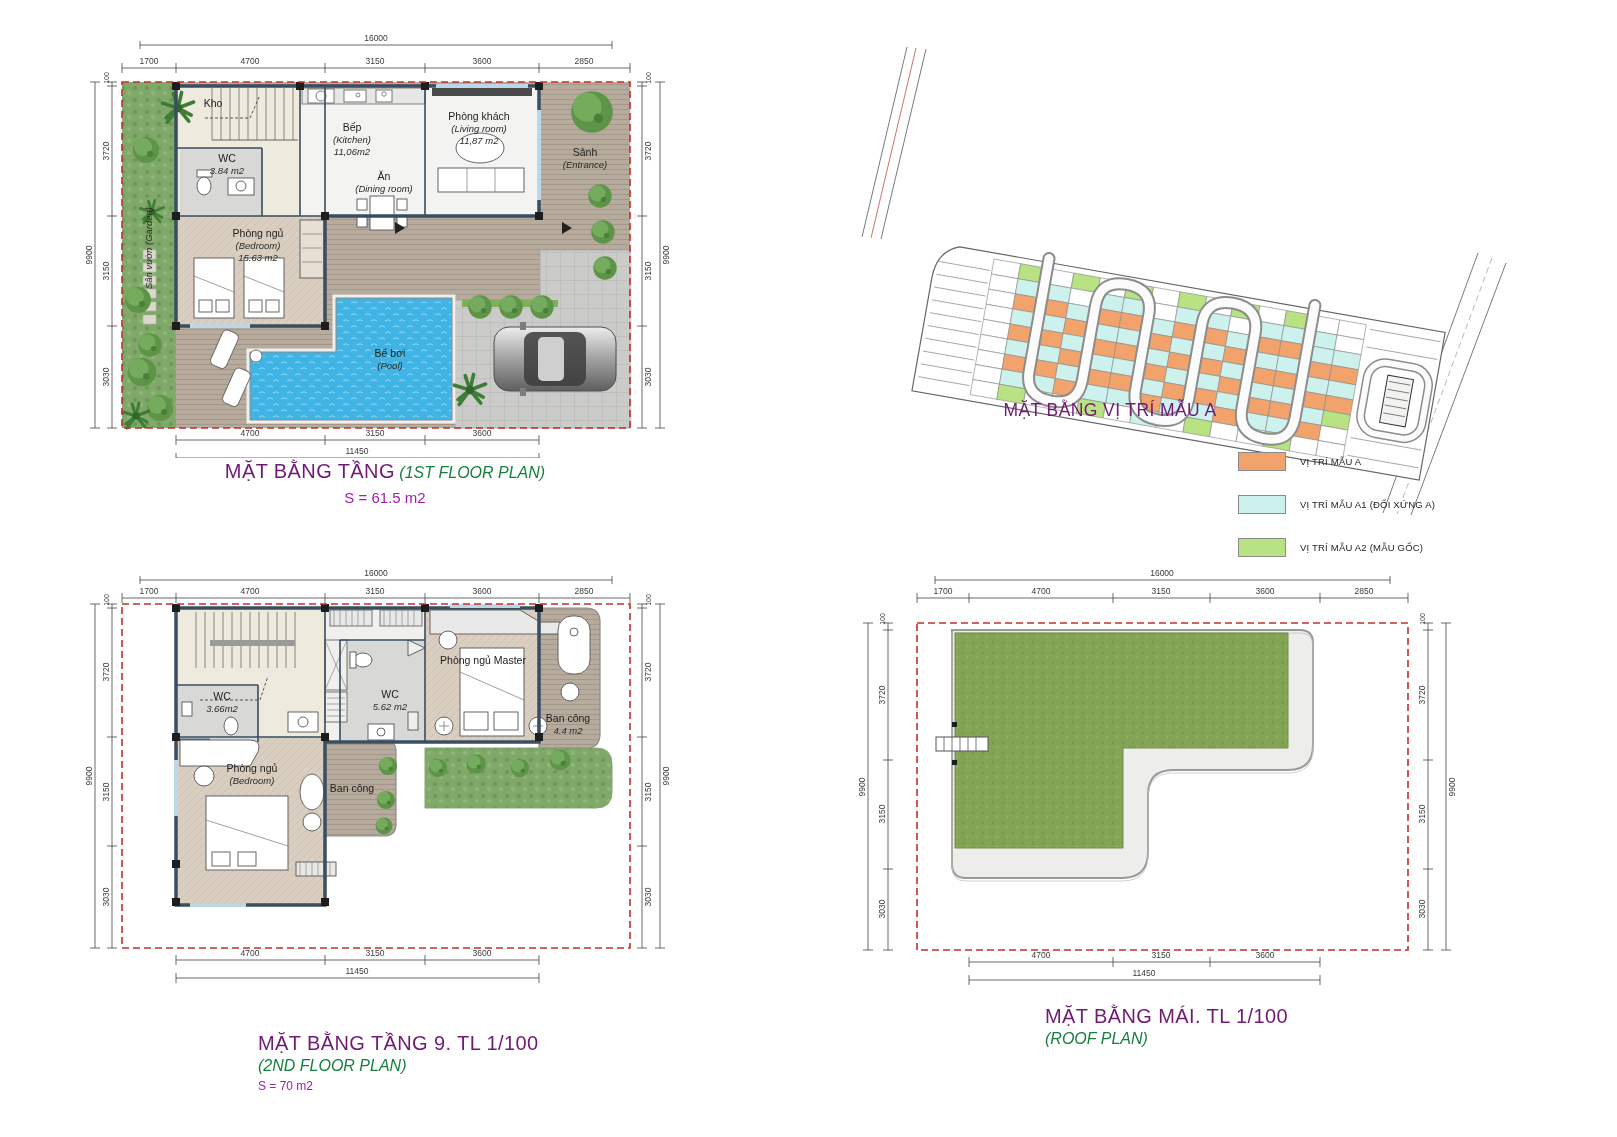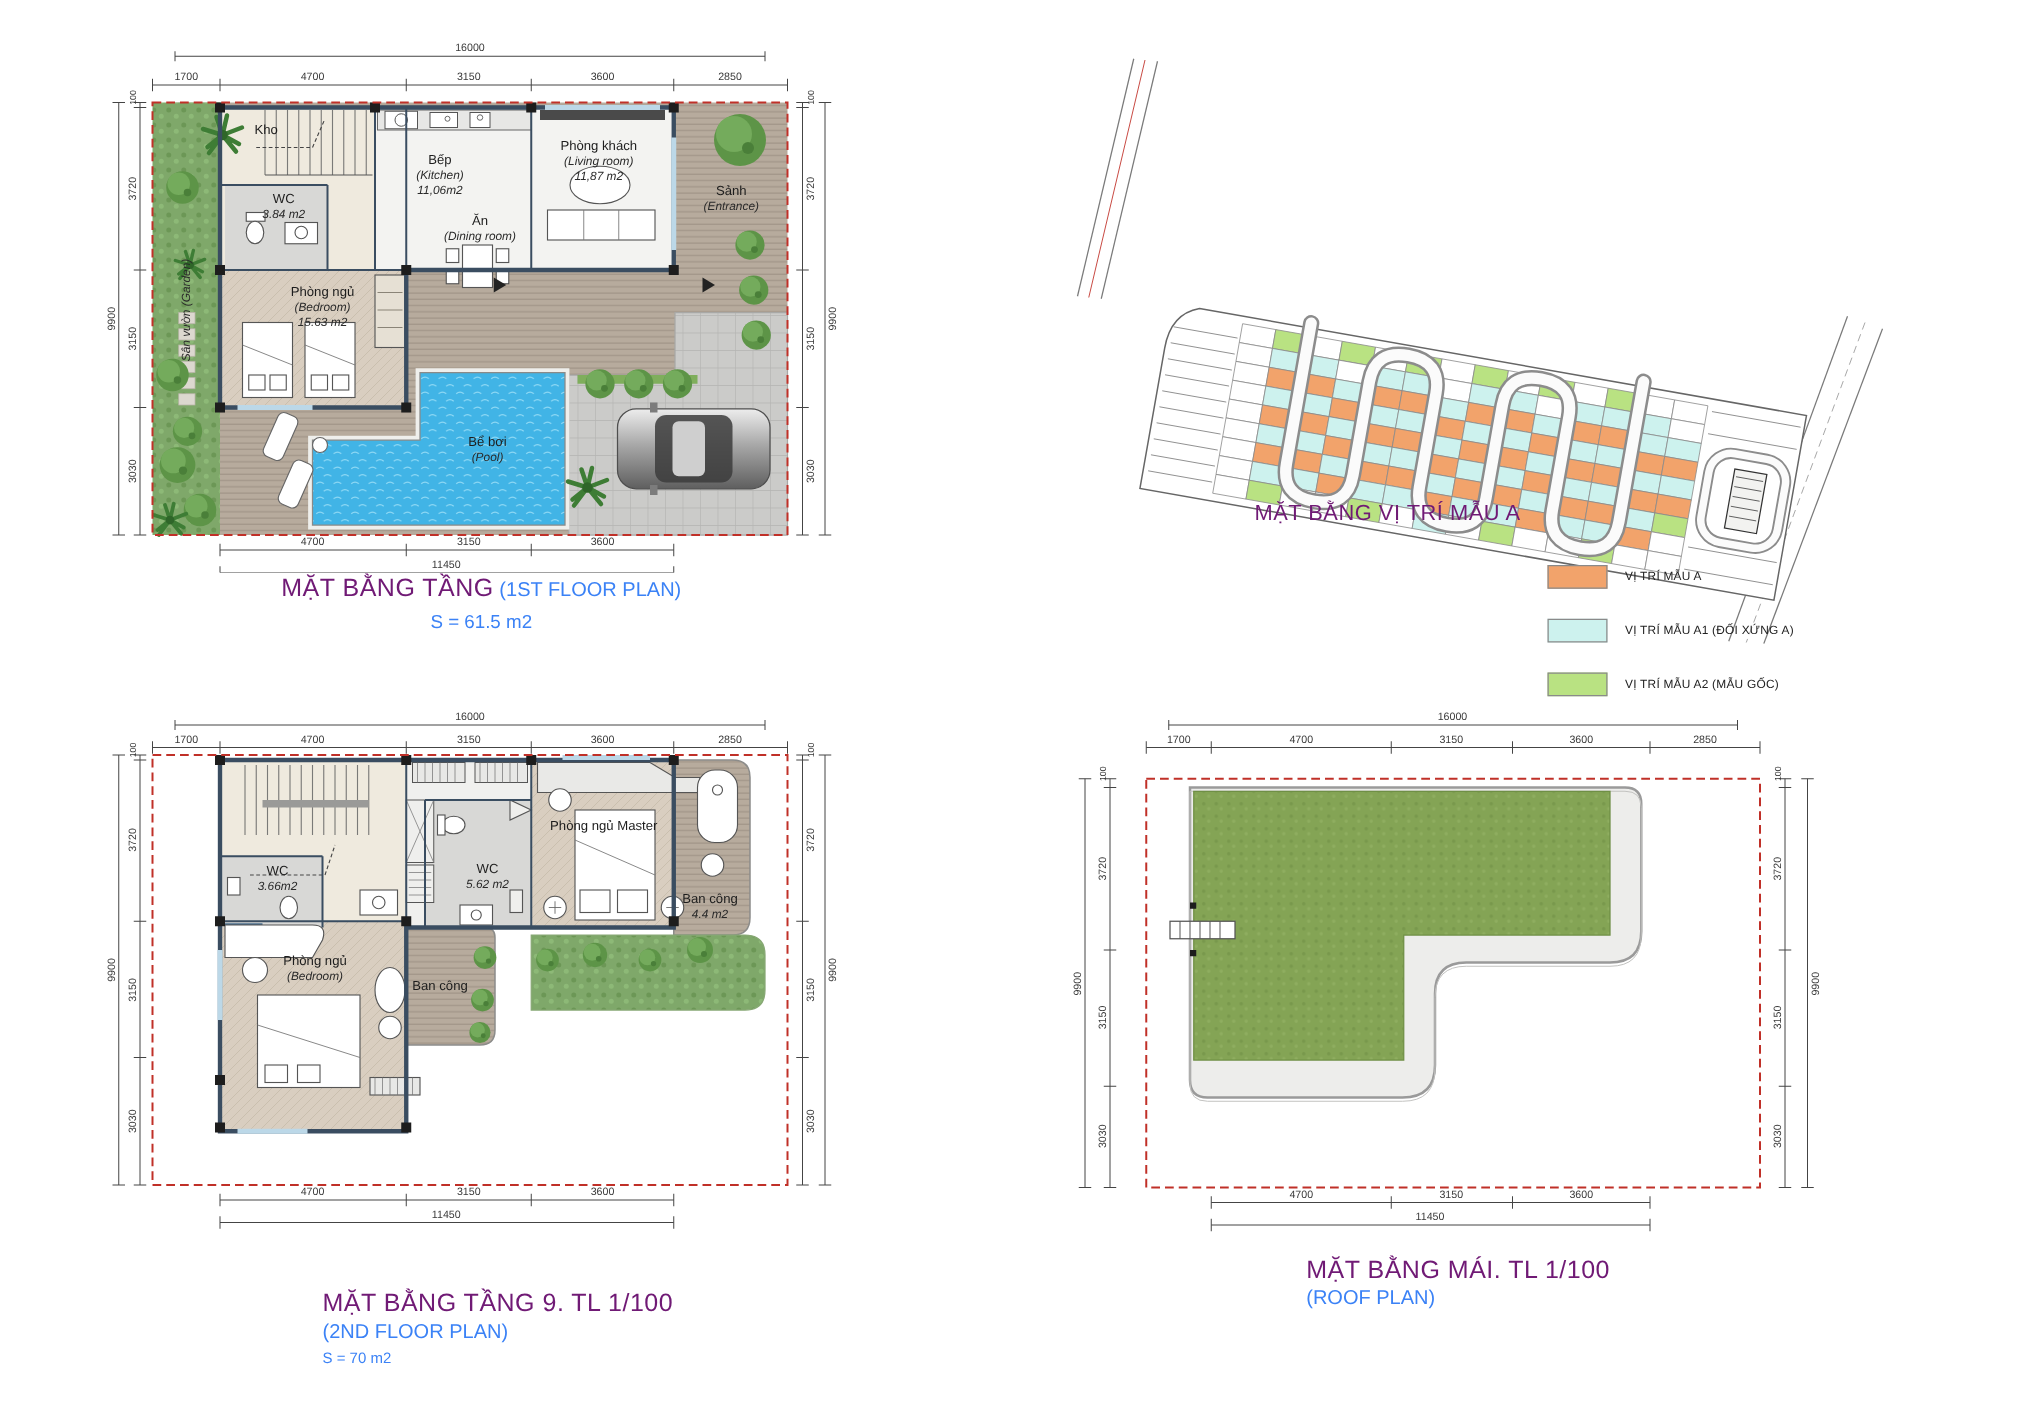--- a/index.html
+++ b/index.html
@@ -7,22 +7,22 @@
           font-family:"Liberation Sans",sans-serif;color:#1c1c1c;}
   .abs{position:absolute;}
   svg{display:block;}
   svg text{font-family:"Liberation Sans",sans-serif;}
   .dim{font-size:8.5px;fill:#3a3a3a;}
   .dimsm{font-size:7px;fill:#3a3a3a;}
   .rm{font-size:10.5px;fill:#1d1d1d;}
   .rme{font-size:9.5px;font-style:italic;fill:#2a2a2a;}
   .title-block{text-align:center;}
   .tmain{font-size:20px;letter-spacing:.4px;color:#701a75;}
-  .tsub{font-size:16px;color:#3b82f6;}
-  .tarea{font-size:15px;margin-top:6px;color:#3b82f6;}
+  .tsub{font-size:16px;font-style:italic;color:#15803d;}
+  .tarea{font-size:15px;margin-top:6px;color:#a21caf;}
   .tleft{text-align:left;}
   .tleft .tsub{display:block;margin-top:2px;}
   .tleft .tarea{text-align:left;font-size:12px;margin-top:4px;}
   .site-title{font-size:17.5px;letter-spacing:.4px;text-align:center;color:#701a75;}
   .legend-row{display:flex;align-items:center;margin-bottom:7px;margin-top:24px;}
   .legend-swatch{width:46px;height:17px;border:1px solid #8a8a8a;flex:0 0 auto;}
   .legend-label{font-size:9.5px;margin-left:14px;color:#222;letter-spacing:.2px;}
 </style>
 </head>
 <body>

